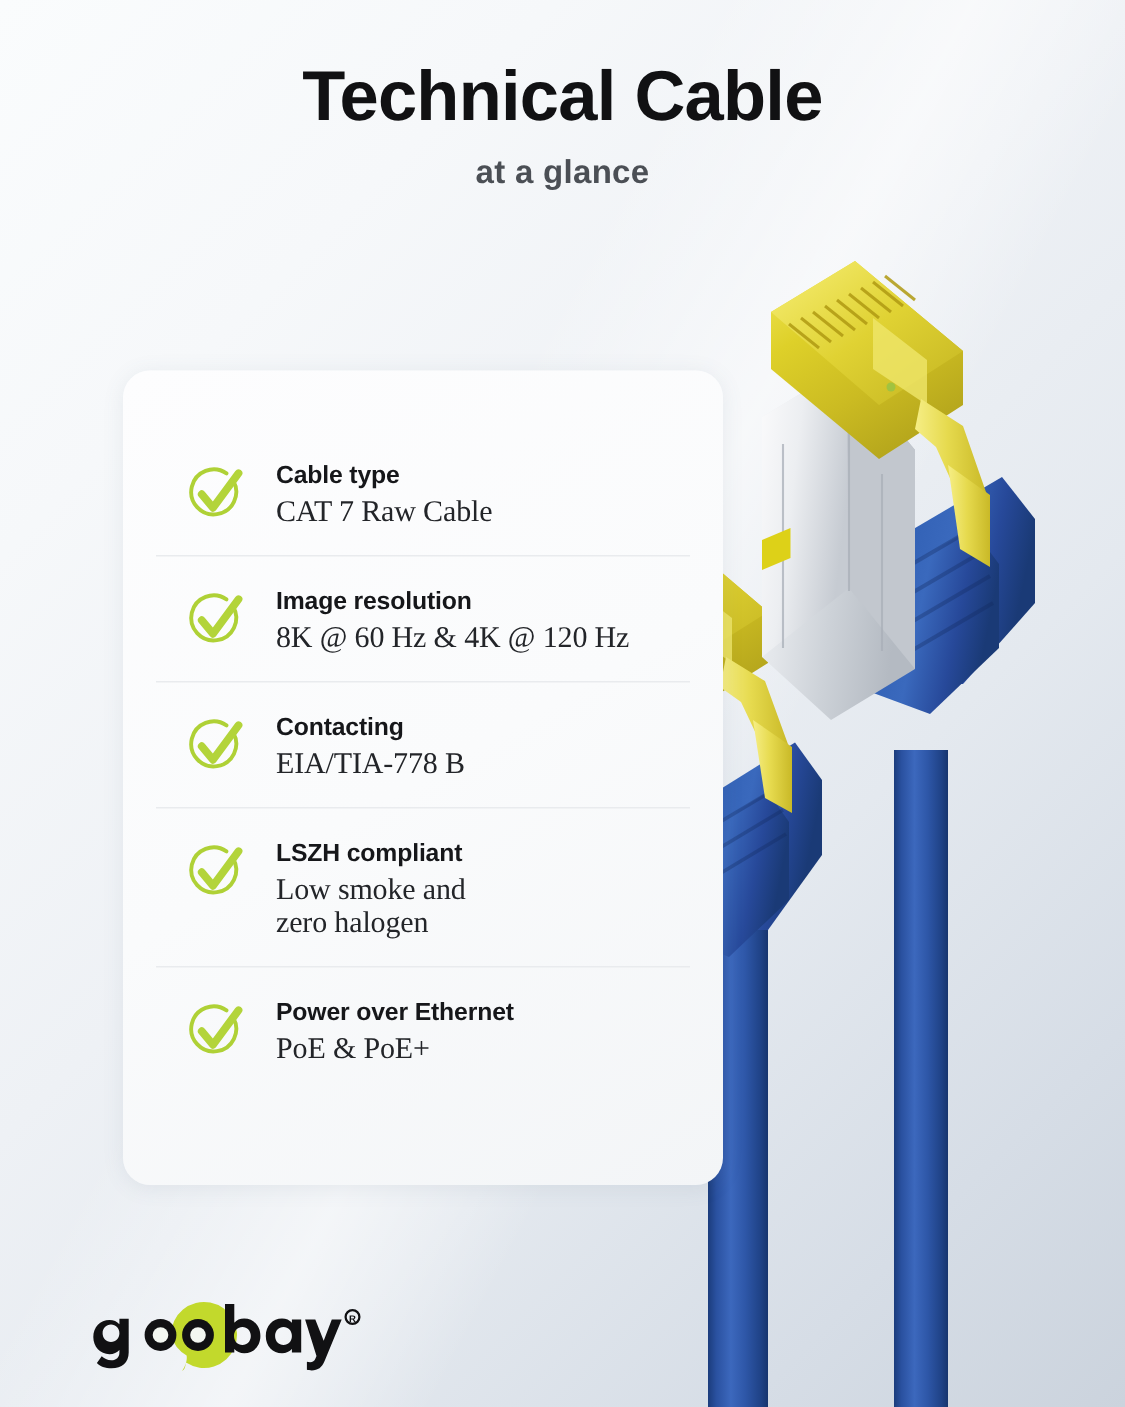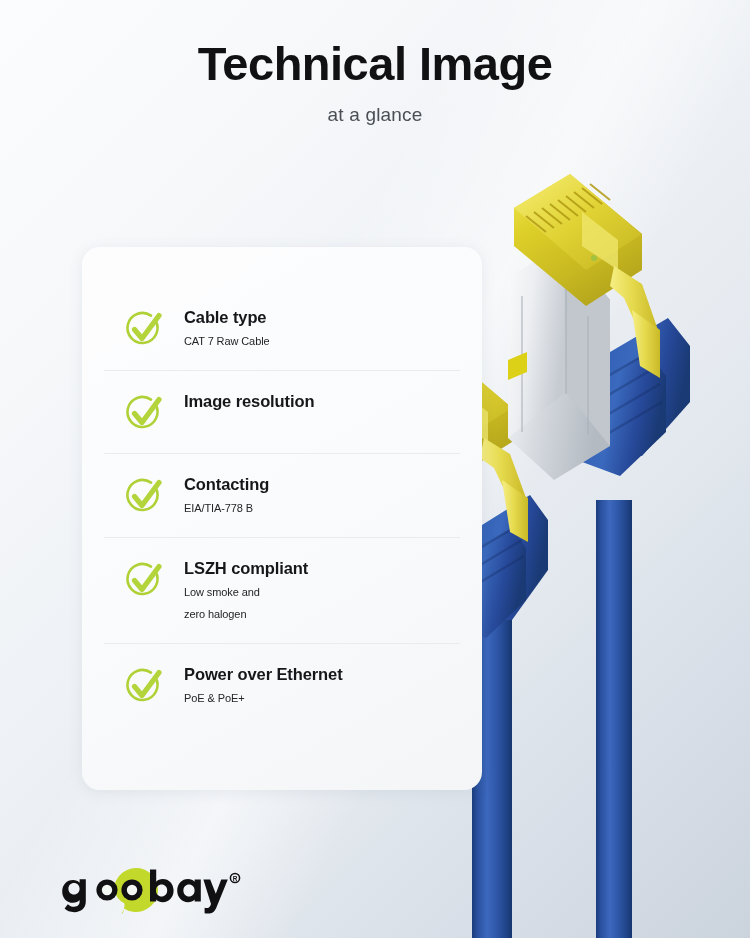--- a/index.html
+++ b/index.html
@@ -46,23 +46,23 @@
   .title {
     margin: 0;
     font-size: 47px;
     line-height: 56px;
     font-weight: 700;
     letter-spacing: -0.5px;
     color: #111113;
   }
   .subtitle {
     margin: 4px 0 0 0;
-    font-size: 19px;
+    font-size: 22px;
     line-height: 38px;
-    font-weight: 400;
+    font-weight: 700;
     color: #4b4f55;
     letter-spacing: 0.2px;
   }
 
   
   .spec-card {
     position: absolute;
     left: 82px;
     top: 247px;
     width: 400px;
@@ -108,27 +108,28 @@
   .spec-text { margin-left: 18px; padding-top: 1px; }
   .spec-label {
     font-size: 16.5px;
     line-height: 21px;
     font-weight: 700;
     color: #16171a;
     letter-spacing: -0.1px;
     white-space: nowrap;
   }
   .spec-value {
-    font-size: 11px;
+    font-size: 20px;
     line-height: 22px;
     font-weight: 400;
     color: #232529;
     letter-spacing: -0.1px;
     margin-top: 2px;
     white-space: pre-line;
+    font-family: Liberation Serif, serif;
   }
 
   
   .logo {
     position: absolute;
     left: 50px;
     top: 866px;
     width: 200px;
     height: 48px;
     z-index: 6;
@@ -287,21 +288,21 @@
         <path d="M202 62 L238 90 L238 120 L202 96 Z" fill="#efe66a" opacity="0.8"></path>
 
         <path d="M234 116 L262 134 L278 180 L262 188 L244 148 L230 136 Z" fill="url(#latchY)"></path>
         <path d="M252 160 L280 180 L280 228 L260 216 Z" fill="url(#latchY)"></path>
         <circle cx="214" cy="108" r="3" fill="#8bc34a" opacity="0.7"></circle>
       </g>
     </svg>
   </div>
 
   <div class="header">
-    <h1 class="title">Technical Image</h1>
+    <h1 class="title">Technical Cable</h1>
     <p class="subtitle">at a glance</p>
   </div>
 
   <div class="spec-card">
     <div class="spec-list">
 
       <div class="spec-row">
         <div class="spec-row-inner">
           <span class="check-wrap">
             <svg viewBox="0 0 44 44" xmlns="http://www.w3.org/2000/svg">
@@ -319,20 +320,21 @@
       <div class="spec-row">
         <div class="spec-row-inner">
           <span class="check-wrap">
             <svg viewBox="0 0 44 44" xmlns="http://www.w3.org/2000/svg">
               <path d="M33.5 13.5 A15 15 0 1 1 29 8.6" fill="none" stroke="#afd136" stroke-width="2.6" stroke-linecap="round"></path>
               <path d="M12.5 22.5 L20 31.5 L37 8.5" fill="none" stroke="#b3d43a" stroke-width="5.2" stroke-linecap="round" stroke-linejoin="round"></path>
             </svg>
           </span>
           <span class="spec-text">
             <span class="spec-label">Image resolution</span>
+            <span class="spec-value" style="display:block">8K @ 60 Hz &amp; 4K @ 120 Hz</span>
           </span>
         </div>
       </div>
 
       <div class="spec-row">
         <div class="spec-row-inner">
           <span class="check-wrap">
             <svg viewBox="0 0 44 44" xmlns="http://www.w3.org/2000/svg">
               <path d="M33.5 13.5 A15 15 0 1 1 29 8.6" fill="none" stroke="#afd136" stroke-width="2.6" stroke-linecap="round"></path>
               <path d="M12.5 22.5 L20 31.5 L37 8.5" fill="none" stroke="#b3d43a" stroke-width="5.2" stroke-linecap="round" stroke-linejoin="round"></path>

